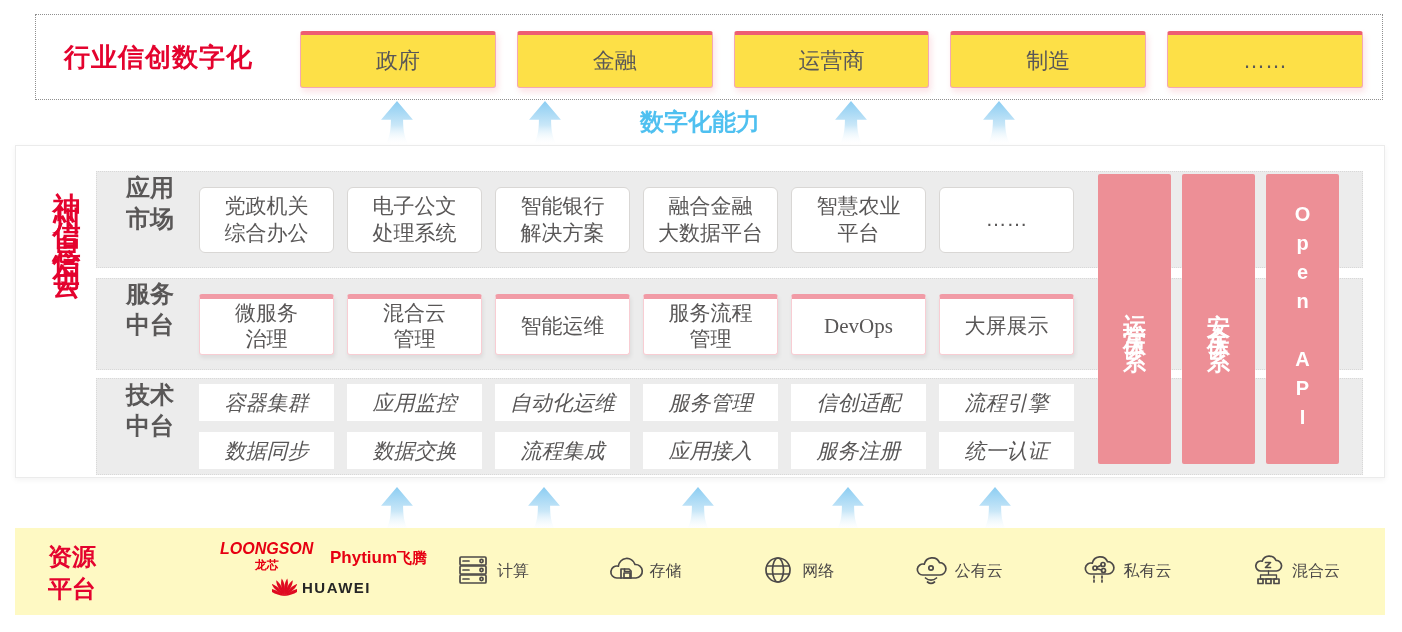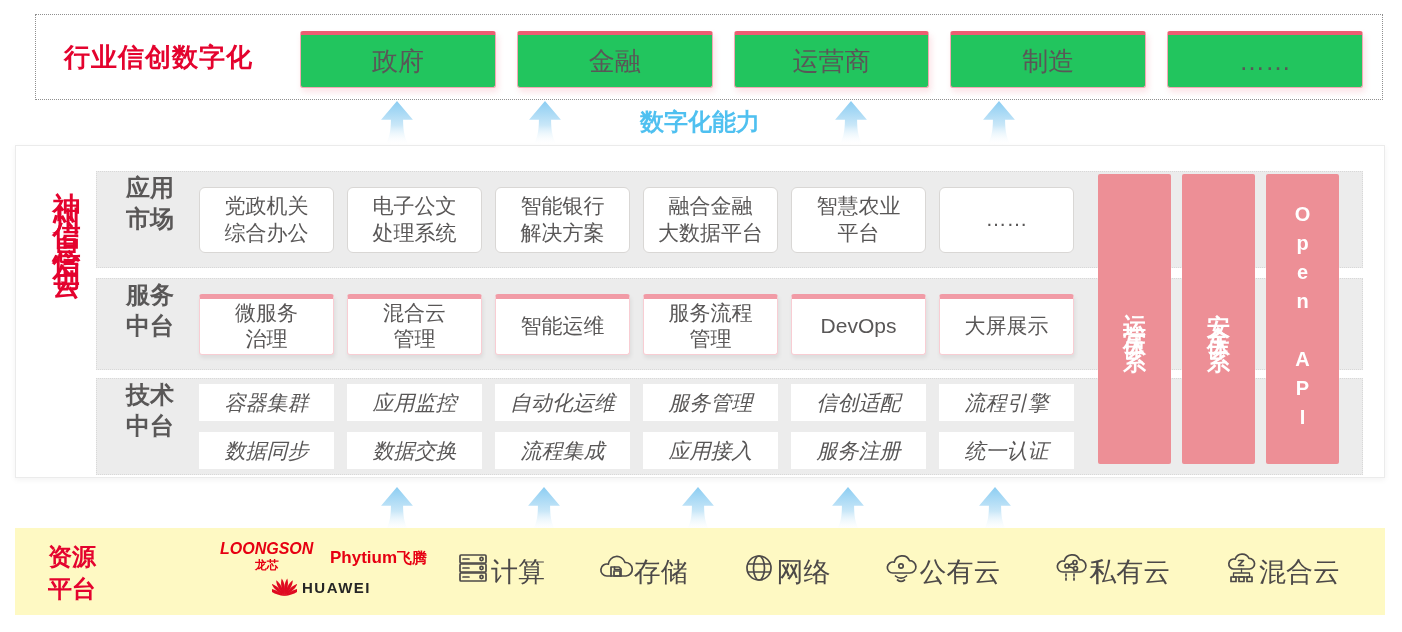--- a/index.html
+++ b/index.html
@@ -3,36 +3,36 @@
 <meta charset="utf-8">
 <style>
   html,body{margin:0;padding:0;background:#fff;}
   body{font-family:"Liberation Sans","DejaVu Sans",sans-serif;}
   .stage{position:relative;width:1402px;height:632px;background:#fff;overflow:hidden;}
 
   
   .dotted-banner{position:absolute;left:35px;top:14px;width:1348px;height:86px;border:1px dotted #8f8f8f;box-sizing:border-box;}
   .banner-title{position:absolute;left:28px;top:50%;transform:translateY(-50%);font-size:26px;font-weight:bold;color:#e4032e;letter-spacing:1px;white-space:nowrap;}
   .sector-strip{position:absolute;left:264px;right:19px;top:16px;height:57px;display:flex;gap:21px;}
-  .sector-box{flex:1;background:#22c55e;border:1px solid #f3a8b4;border-top:4px solid #ee5d72;border-radius:3px;
+  .sector-box{flex:1;background:#fde047;border:1px solid #f3a8b4;border-top:4px solid #ee5d72;border-radius:3px;
     box-shadow:2px 4px 6px rgba(238,93,114,.18);display:flex;align-items:center;justify-content:center;
-    font-size:26px;color:#595757;}
+    font-size:22px;color:#595757;}
 
   
   .capability-label{position:absolute;left:600px;top:106px;width:200px;text-align:center;font-size:24px;font-weight:bold;color:#4fc0f0;}
   .arrow{position:absolute;width:38px;height:44px;}
 
   
   .main-box{position:absolute;left:15px;top:145px;width:1370px;height:333px;background:#fff;border:1px solid #ebebeb;box-sizing:border-box;box-shadow:0 2px 6px rgba(0,0,0,.05);}
   .vertical-title{position:absolute;left:36px;top:24px;height:305px;writing-mode:vertical-lr;text-orientation:upright;
     font-size:28px;font-weight:bold;color:#e4032e;letter-spacing:14px;line-height:1;}
   .layer-row{position:absolute;left:80px;width:1267px;background:#ececec;border:1px dotted #d8d8d8;box-sizing:border-box;
     display:flex;padding-left:20px;padding-right:288px;margin-top:10px;}
   .row-app{top:15px;height:97px;}
-  .row-svc{top:122px;height:92px;}
+  .row-svc{top:122px;height:92px;font-family:Liberation Serif, serif;}
   .row-tech{top:222px;height:97px;}
   .layer-label{flex:0 0 66px;margin-right:16px;text-align:center;font-size:24px;font-weight:bold;color:#595757;line-height:1.3;white-space:pre-line;}
   .boxes{flex:1;display:flex;gap:13px;align-items:center;}
   .app-box{flex:1;height:64px;background:#fff;border:1px solid #d9d7d5;border-radius:6px;display:flex;align-items:center;justify-content:center;
     text-align:center;font-size:21px;color:#595757;line-height:1.25;white-space:pre-line;}
   .svc-box{flex:1;height:55px;background:#fff;border:1px solid #f8cdd3;border-top:5px solid #f19ba6;border-radius:3px;
     box-shadow:1px 3px 4px rgba(0,0,0,.07);display:flex;align-items:center;justify-content:center;
     text-align:center;font-size:21px;color:#595757;line-height:1.25;white-space:pre-line;}
   .tech-col{flex:1;display:flex;flex-direction:column;gap:11px;justify-content:center;}
   .tech-line{display:flex;gap:13px;font-style:italic;}
@@ -51,21 +51,21 @@
   .vendors{position:absolute;left:205px;top:8px;width:260px;height:70px;text-decoration:underline;}
   .loongson{position:absolute;left:0;top:5px;text-align:center;color:#e60012;line-height:1;}
   .loongson .en{font-size:16px;font-weight:bold;font-style:italic;}
   .loongson .cn{font-size:12px;font-weight:bold;margin-top:2px;}
   .phytium{position:absolute;left:110px;top:12px;color:#e60012;font-weight:bold;white-space:nowrap;}
   .phytium .en{font-size:17px;}
   .phytium .cn{font-size:15px;}
   .huawei{position:absolute;left:52px;top:40px;display:flex;align-items:center;gap:5px;}
   .hw-name{font-size:15px;font-weight:bold;color:#262626;letter-spacing:1.5px;}
   .resource-items{position:absolute;left:440px;right:45px;top:0;height:100%;display:flex;align-items:center;justify-content:space-between;}
-  .resource-item{display:flex;align-items:center;font-size:27px;color:#4c4948;}
+  .resource-item{display:flex;align-items:center;gap:6px;font-size:16px;color:#4c4948;}
   .res-icon svg{stroke:#4c4948;fill:none;stroke-width:1.7;stroke-linecap:round;stroke-linejoin:round;}
 </style>
 </head>
 <body>
 
 <div class="stage">
 
   <svg width="0" height="0" style="position:absolute" aria-hidden="true">
     <defs>
       <linearGradient id="ag" x1="0" y1="0" x2="0" y2="1">

